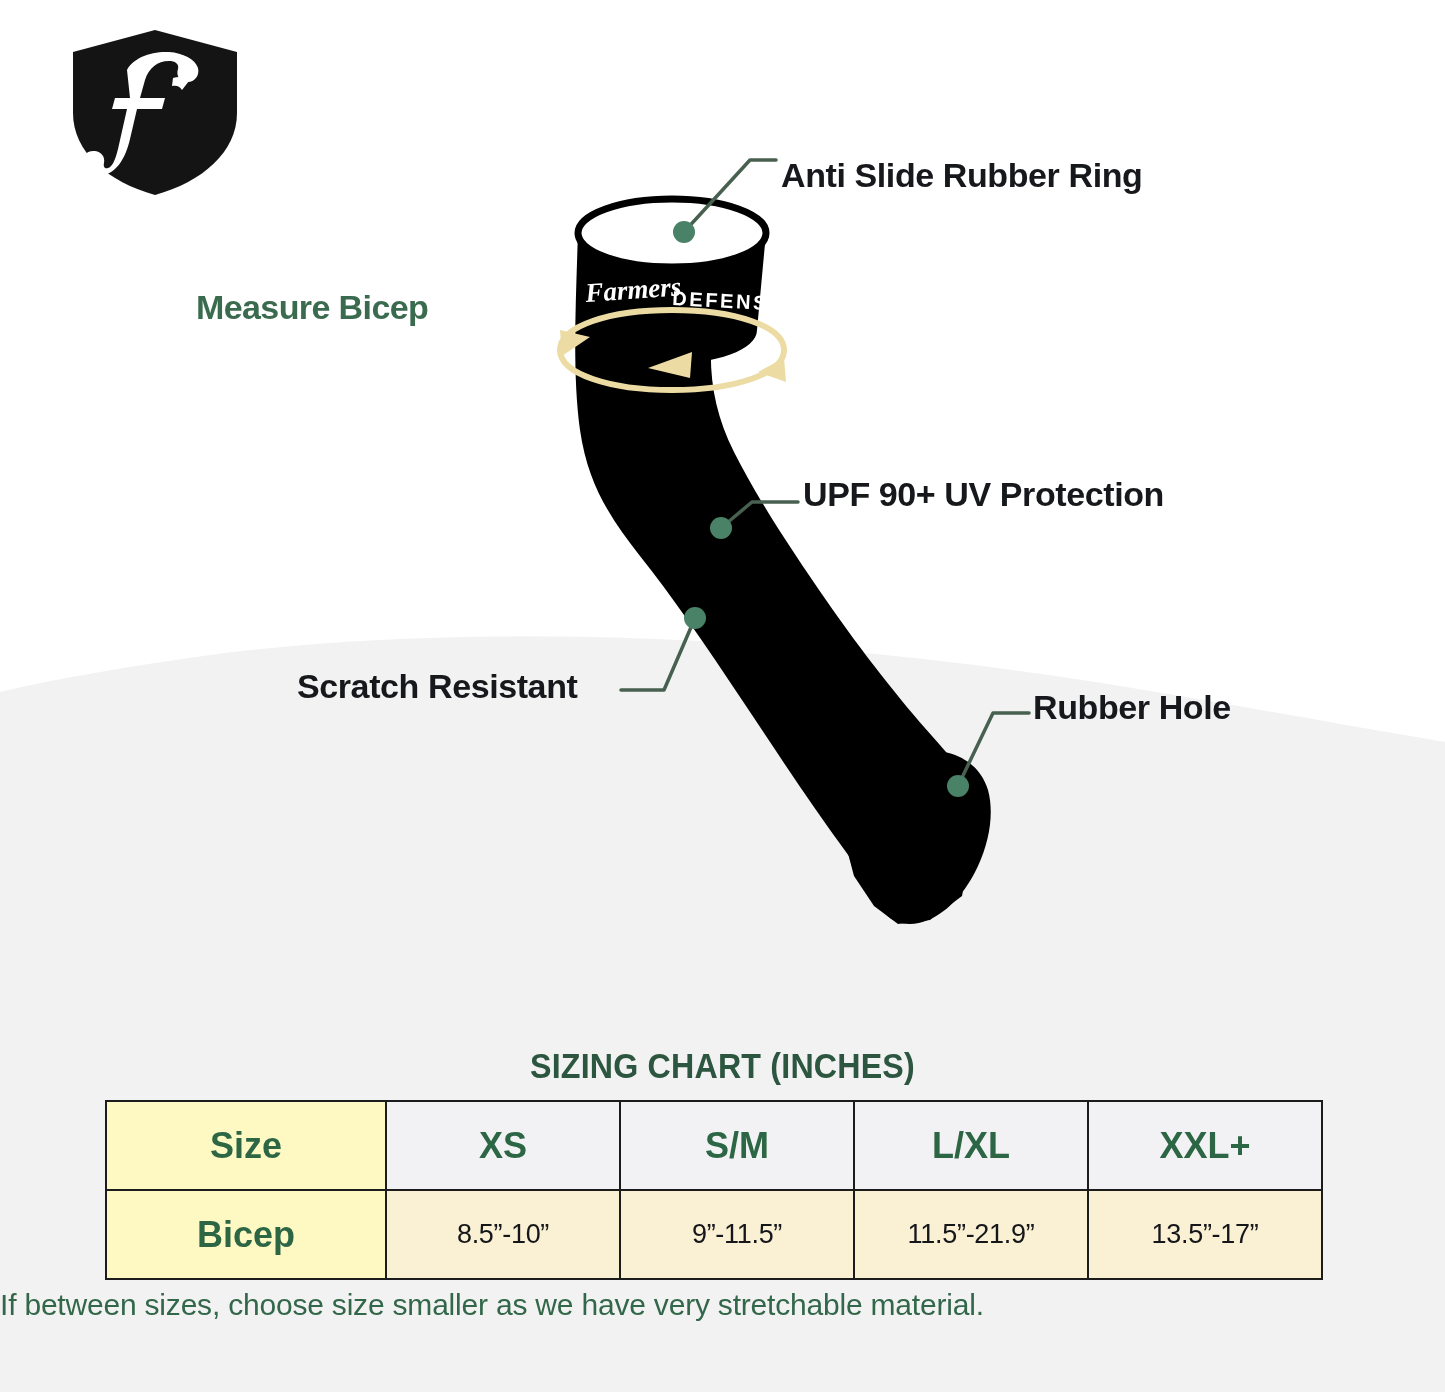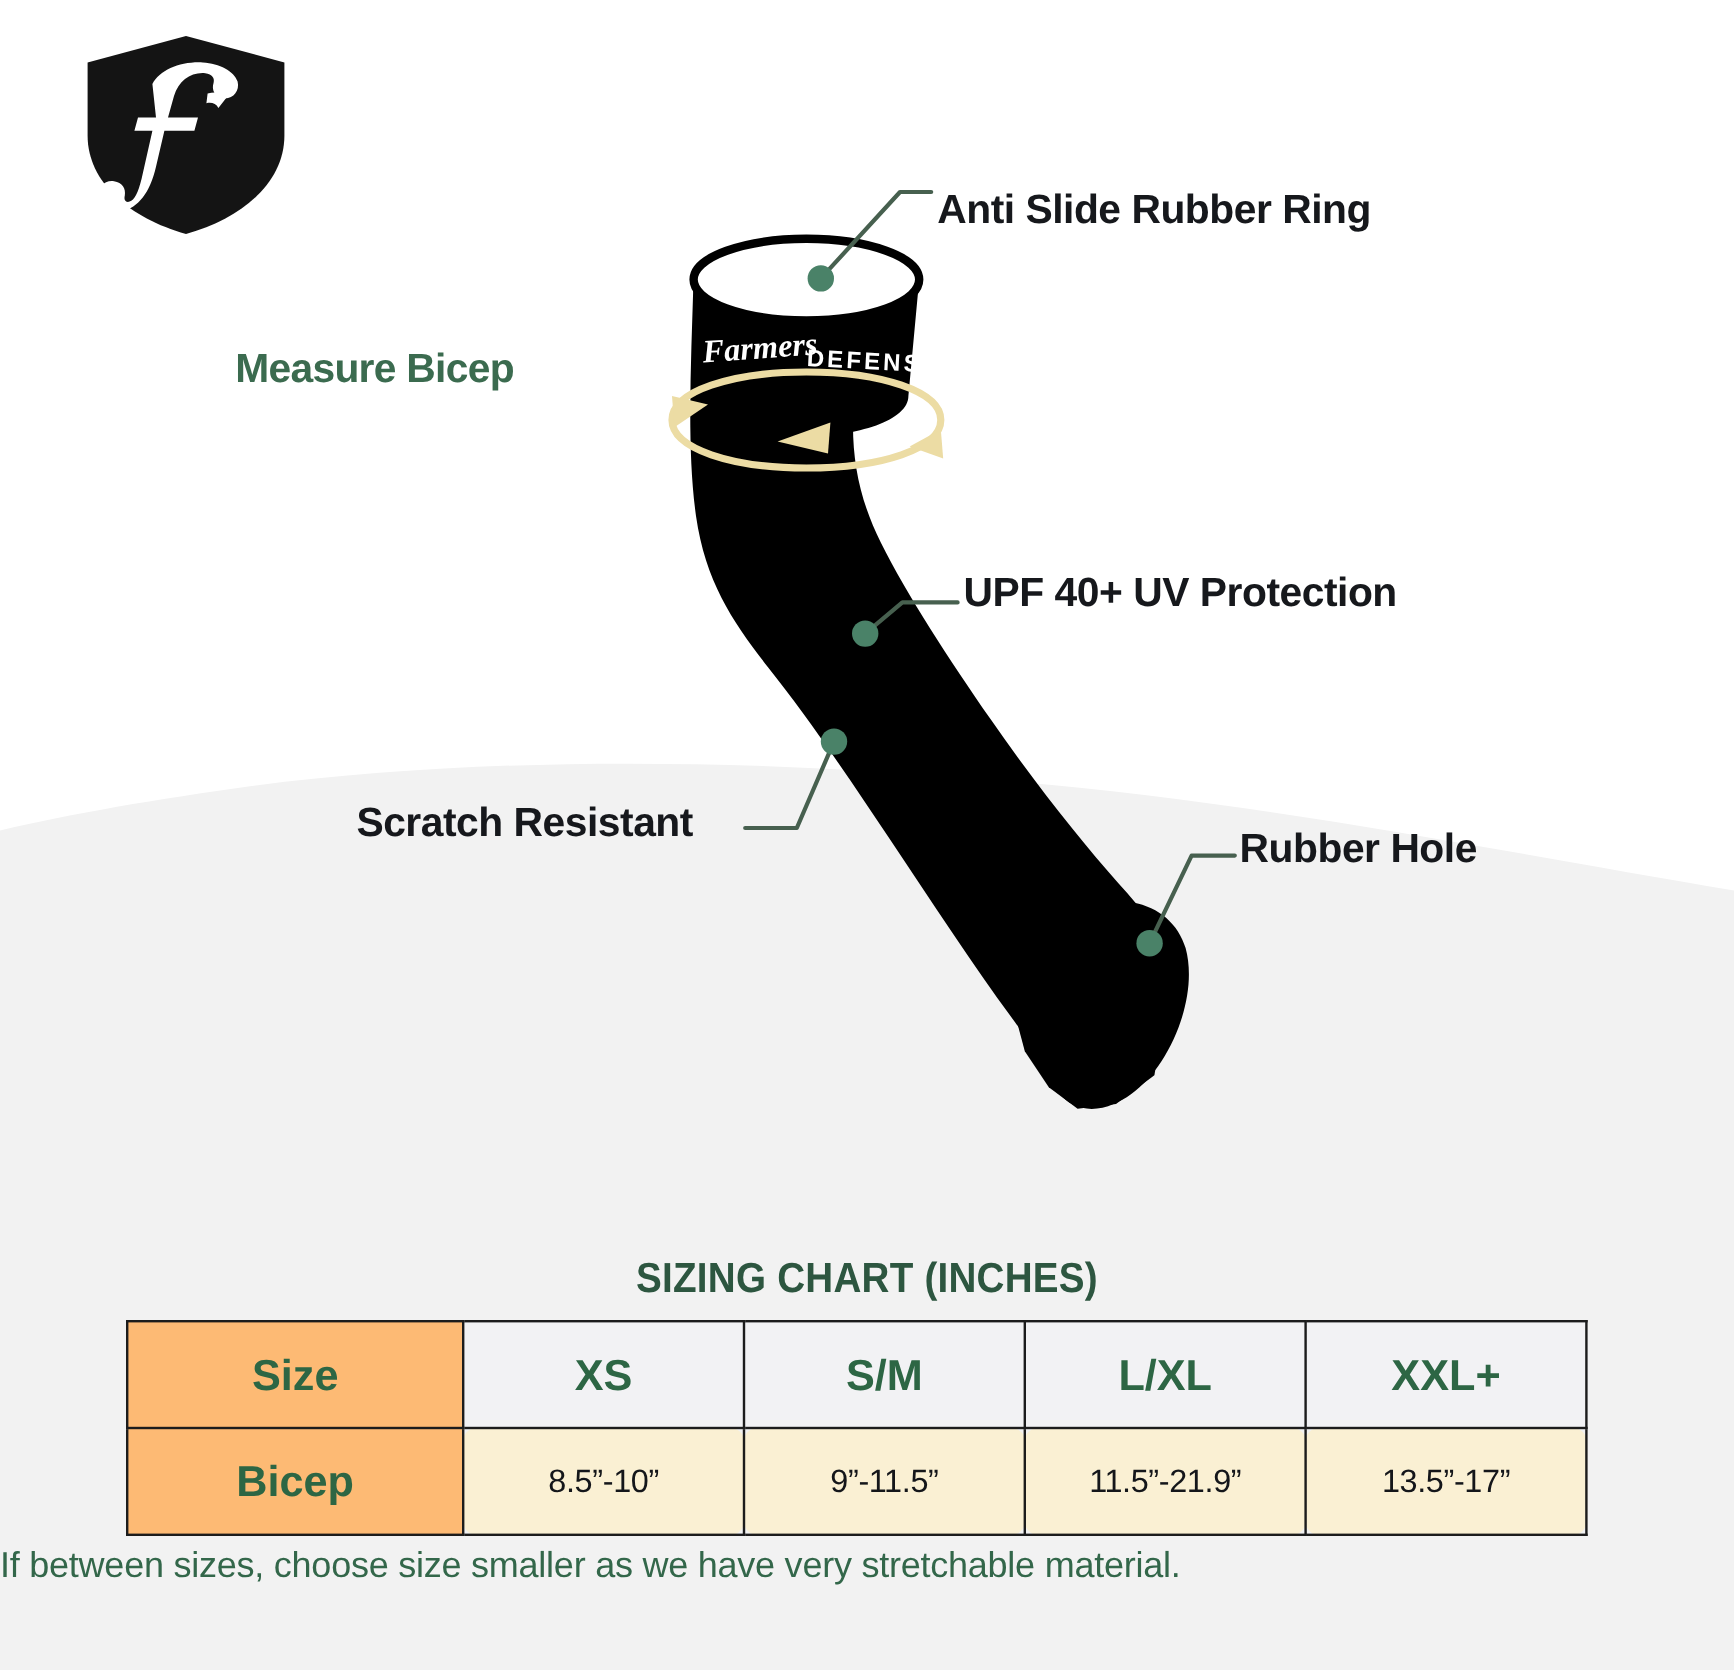--- a/index.html
+++ b/index.html
@@ -95,40 +95,39 @@
   }
   #sizing-table td {
     border: 2.5px solid #1c1c1c;
     height: 87px;
     text-align: center;
     vertical-align: middle;
     padding: 0;
   }
   #sizing-table td.rowlabel {
     width: 278px;
-    background: #fdba74;
+    background: #fef9c3;
     color: #2d6644;
     font-weight: bold;
     font-size: 36px;
   }
   #sizing-table td.head {
     background: #f2f2f4;
     color: #2d6644;
     font-weight: bold;
     font-size: 36px;
     font-stretch: condensed;
     transform: none;
   }
   #sizing-table td.val {
     background: #faf0d3;
     color: #14161a;
     font-size: 27px;
     font-weight: normal;
     letter-spacing: -0.3px;
-    border-radius: 11px;
   }
 
   #size-note {
     position: absolute;
     left: 0;
     top: 1288px;
     width: 1440px;
     text-align: left;
     color: #33674a;
     font-size: 30px;
@@ -219,21 +218,21 @@
     <g fill="#4a8268">
       <circle cx="684" cy="232" r="11"></circle>
       <circle cx="721" cy="528" r="11"></circle>
       <circle cx="695" cy="618" r="11"></circle>
       <circle cx="958" cy="786" r="11"></circle>
     </g>
   </svg>
 
   <div class="callout" id="label-anti-slide">Anti Slide Rubber Ring</div>
 
-  <div class="callout" id="label-upf">UPF 40+ UV Protection</div>
+  <div class="callout" id="label-upf">UPF 90+ UV Protection</div>
 
   <div class="callout" id="label-scratch">Scratch Resistant</div>
 
   <div class="callout" id="label-thumb">Rubber Hole</div>
 
   <div id="label-measure">Measure Bicep</div>
 
   <div id="chart-title">SIZING CHART (INCHES)</div>
 
   <table id="sizing-table">

